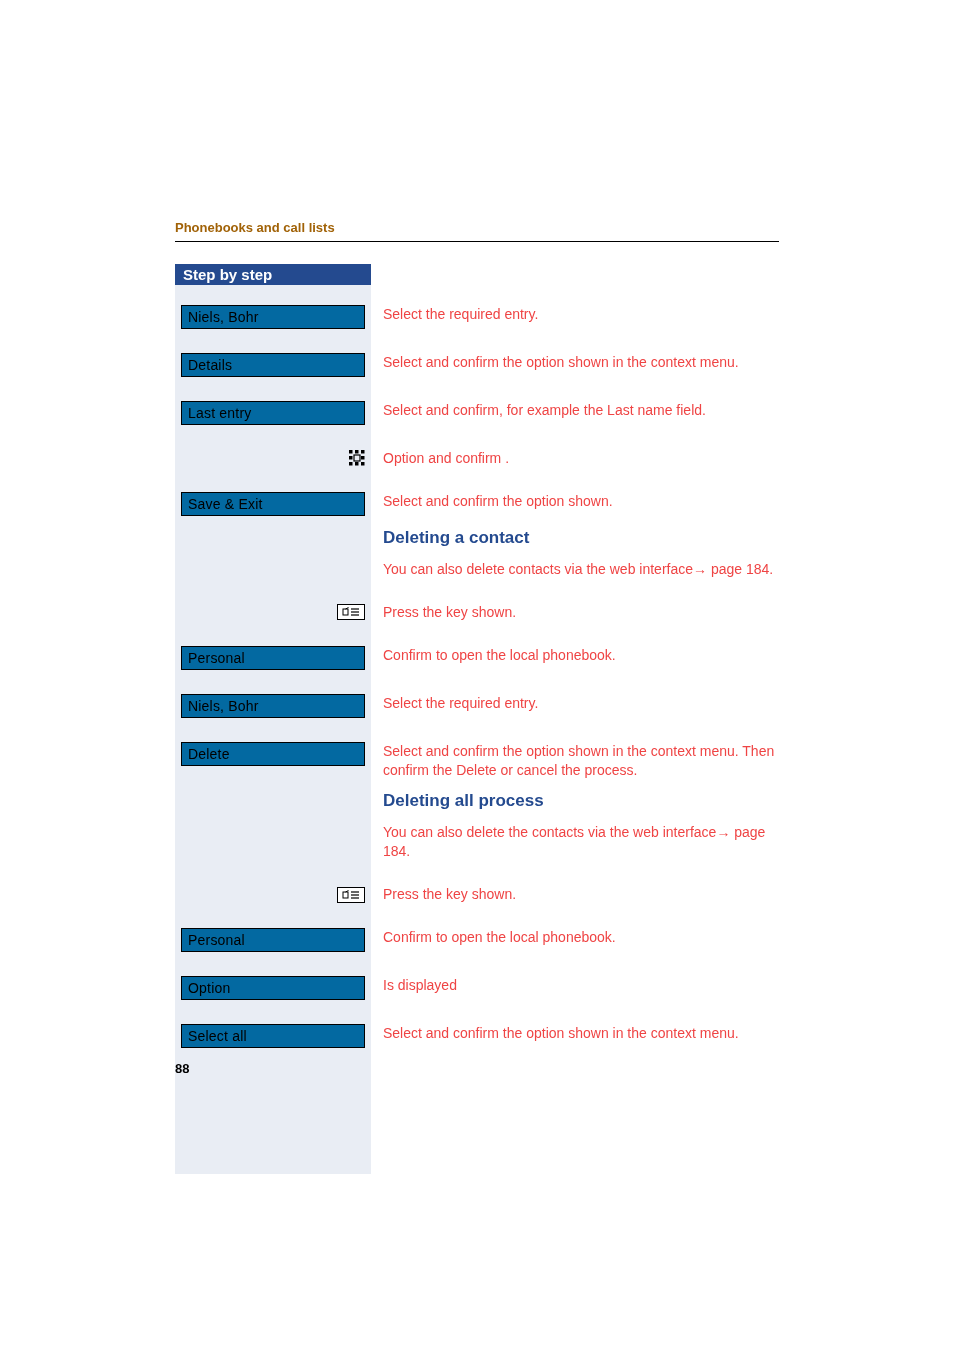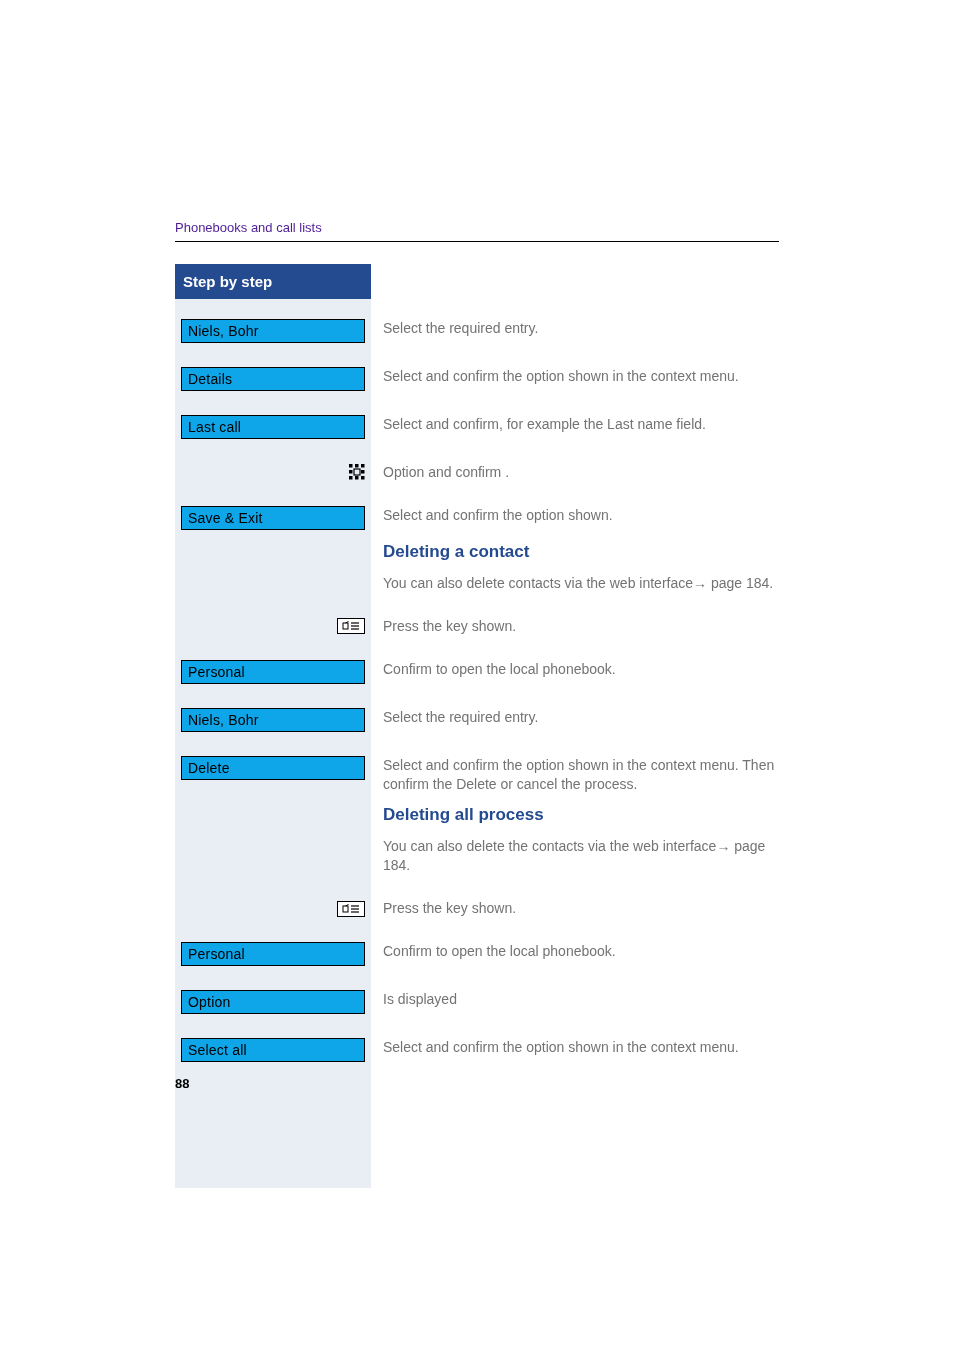--- a/index.html
+++ b/index.html
@@ -11,65 +11,65 @@
   }
   .page {
     width: 954px;
     height: 1351px;
     position: relative;
     box-sizing: border-box;
     padding: 220px 175px 0 175px;
   }
   .header-title {
     font-size: 13px;
-    font-weight: normal;
-    color: #4c1d95;
+    font-weight: bold;
+    color: #a16207;
     padding-bottom: 6px;
     border-bottom: 1.3px solid #000;
     margin-bottom: 22px;
   }
   .step-by-step-bar {
     background: #244a8f;
     color: #fff;
     font-weight: bold;
     font-size: 15px;
-    padding: 9px 8px;
+    padding: 2px 8px;
     border-bottom: none;
   }
   .keypad-icon {
     width: 16px;
     height: 16px;
   }
   .key-icon-box {
     width: 26px;
     height: 14px;
     border: 1px solid #000;
     background: #fff;
     display: flex;
     align-items: center;
     justify-content: center;
   }
   .desc {
     font-size: 14px;
     line-height: 1.35;
-    color: #737373;
+    color: #ef4444;
     padding-top: 2px;
   }
   .sub-heading {
     color: #244a8f;
     font-weight: bold;
     font-size: 17px;
     margin-bottom: 10px;
   }
   .arrow {
     font-weight: bold;
   }
   .page-number {
     position: absolute;
-    bottom: 260px;
+    bottom: 275px;
     left: 175px;
     font-weight: bold;
     font-size: 13px;
   }
   
   .content-grid {
     display: grid;
     grid-template-columns: 196px 1fr;
     column-gap: 12px;
   }
@@ -87,21 +87,21 @@
     padding-right: 6px;
   }
   .content-grid .left-cell.empty {
     min-height: 8px;
   }
   .content-grid .right-cell {
     padding: 6px 0;
   }
   .step-box2 {
     border: 1px solid #000;
-    background: #0ea5e9;
+    background: #0369a1;
     font-size: 14px;
     padding: 3px 6px;
     width: 100%;
     box-sizing: border-box;
     font-stretch: condensed;
     letter-spacing: 0.2px;
   }
   .left-bottom-fill {
     background:#e9edf4;
     grid-column:1;
@@ -134,21 +134,21 @@
 
     <div class="left-cell">
         <div class="step-box2">Details</div>
       </div>
     <div class="right-cell desc">Select and confirm the option shown in the context menu.</div>
 
     <div class="left-cell empty"></div>
       <div style="min-height:10px;"></div>
 
     <div class="left-cell">
-        <div class="step-box2">Last call</div>
+        <div class="step-box2">Last entry</div>
       </div>
     <div class="right-cell desc">Select and confirm, for example the Last name field.</div>
 
     <div class="left-cell empty"></div>
       <div style="min-height:10px;"></div>
 
     <div class="left-cell icon-cell">
       <svg class="keypad-icon" viewBox="0 0 16 16">
         <rect x="0" y="0" width="3.5" height="3.5" fill="#000"></rect>
         <rect x="6" y="0" width="3.5" height="3.5" fill="#000"></rect>

